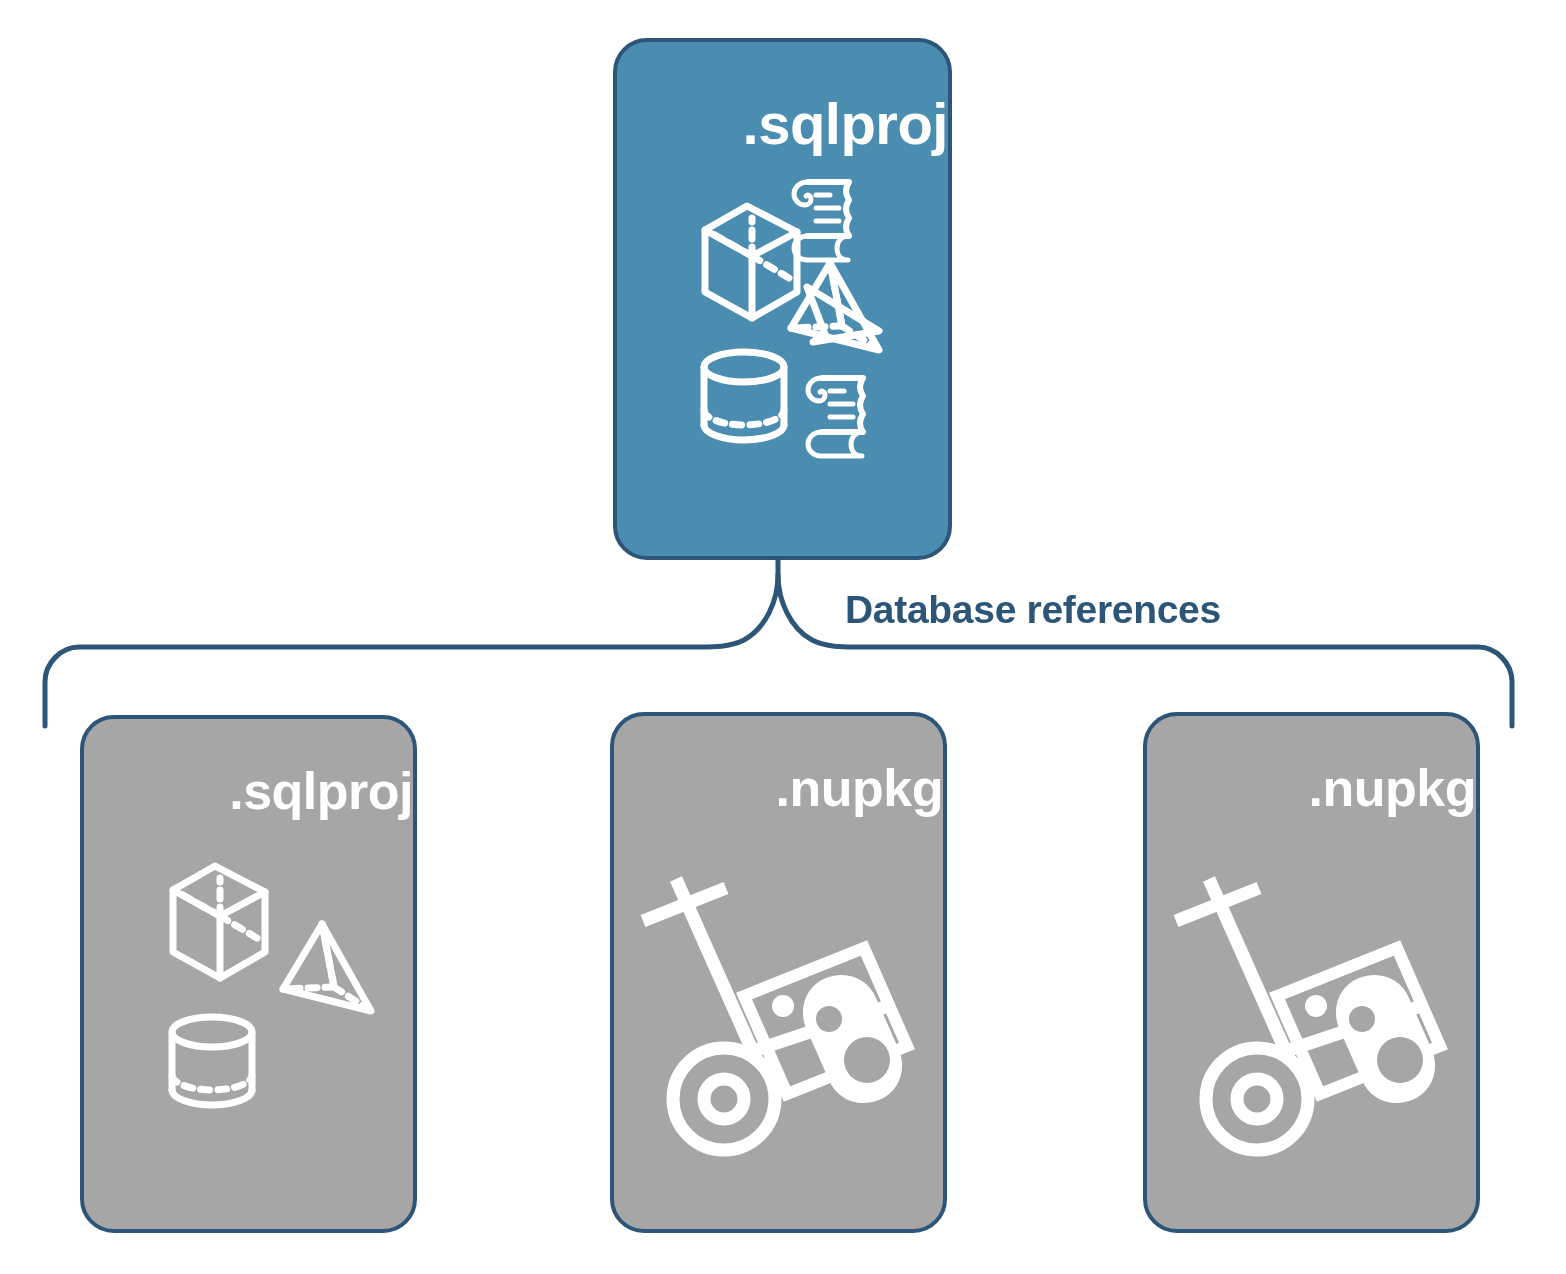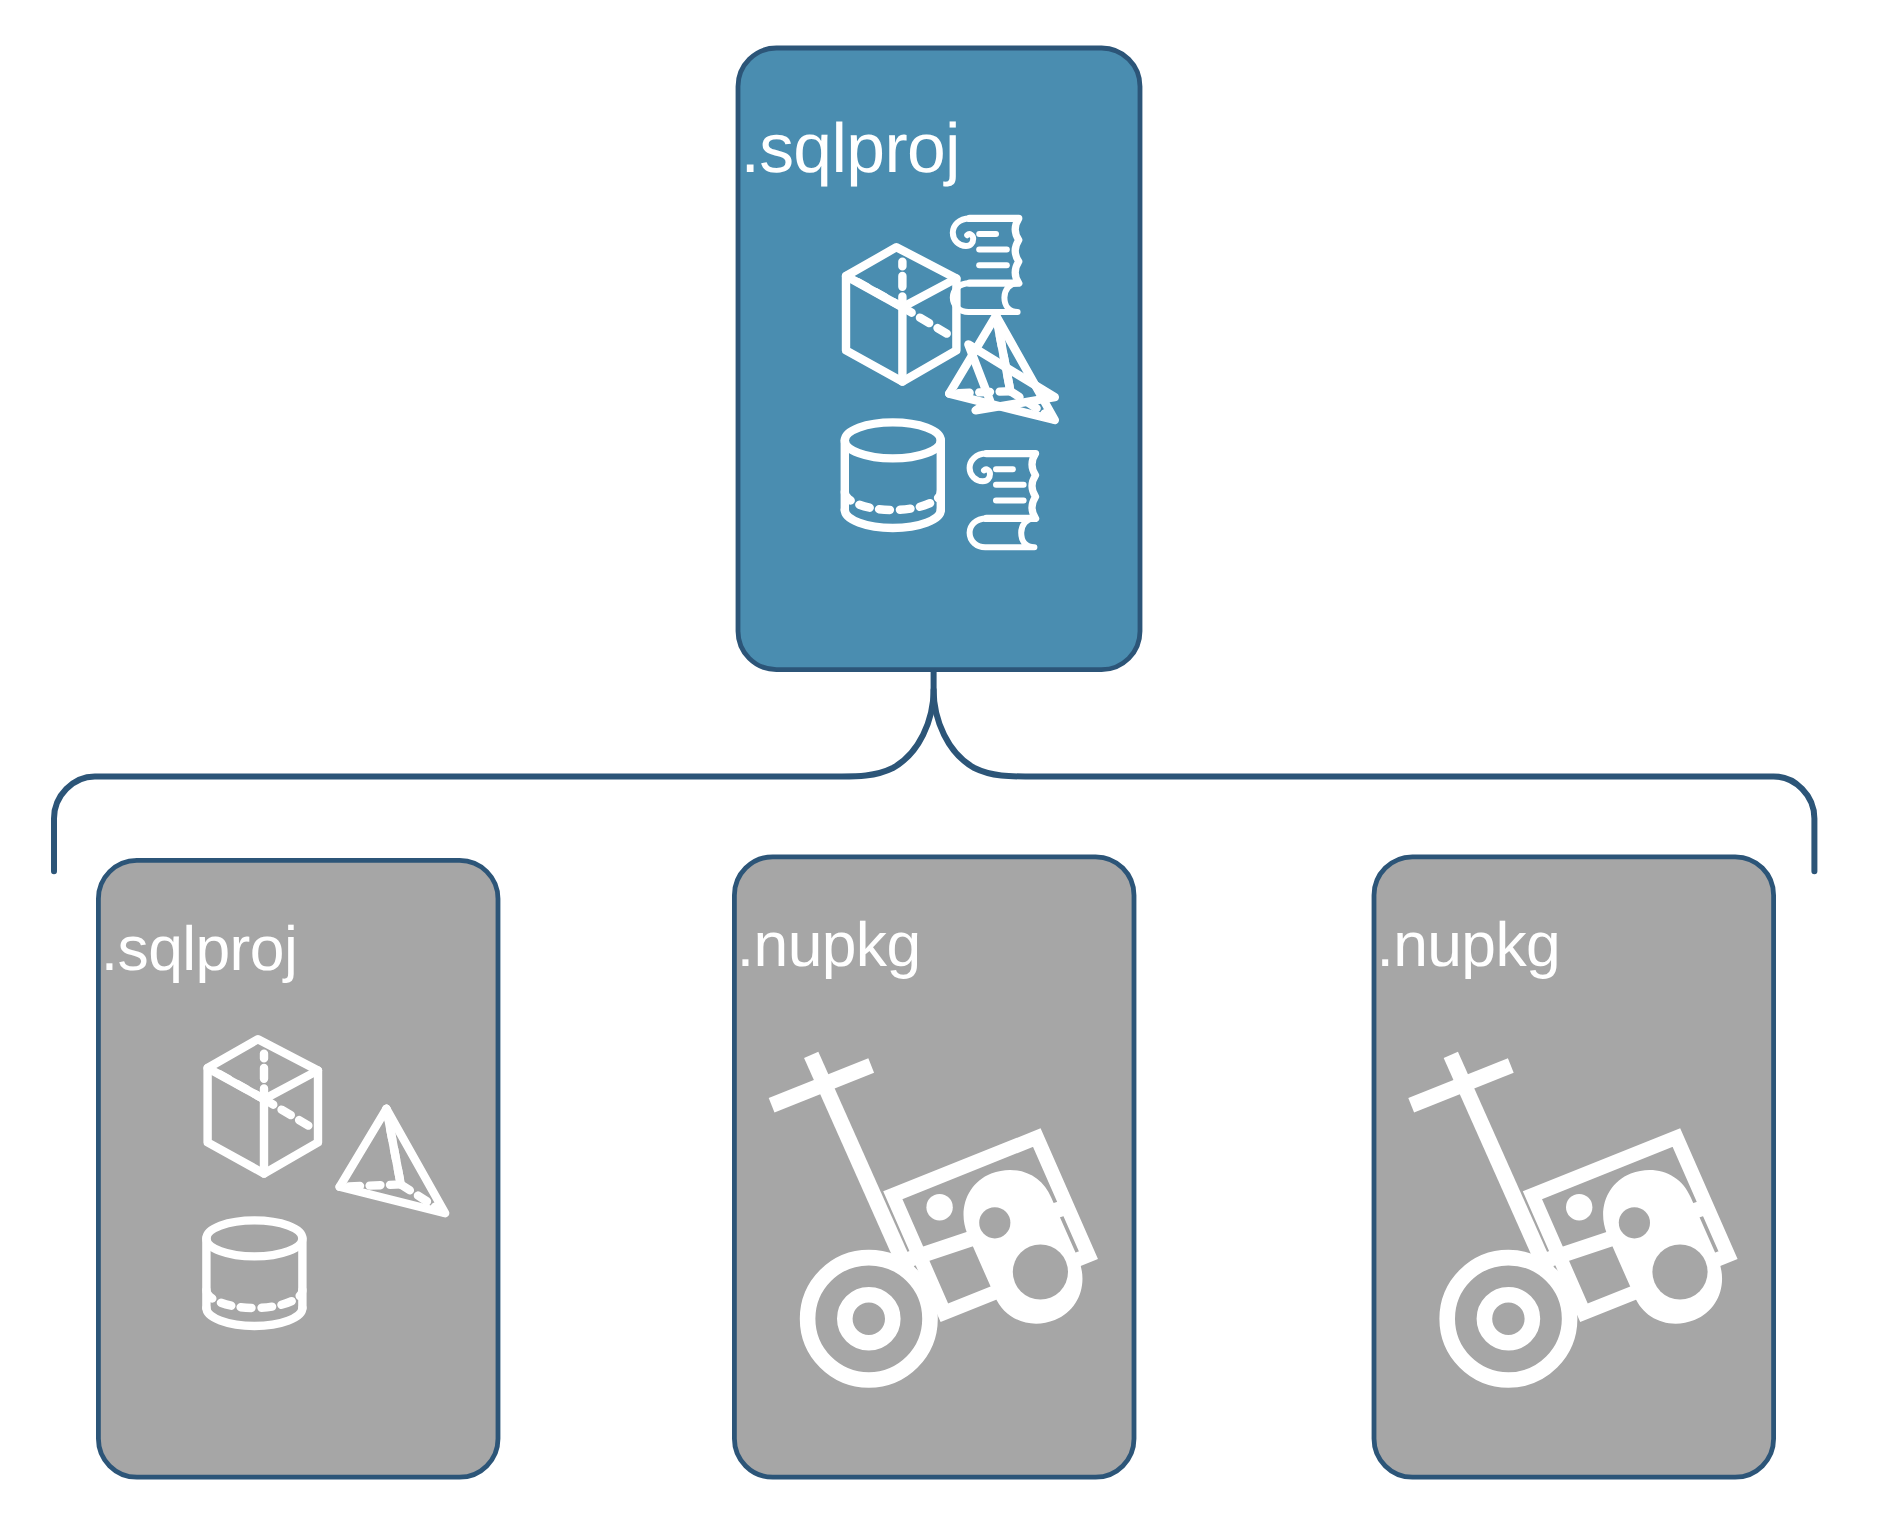--- a/index.html
+++ b/index.html
@@ -23,23 +23,23 @@
     border: 4px solid #2C5578;
     border-radius: 34px;
   }
   .node-box.primary { background: #4A8DB0; }
   .node-box.secondary { background: #A6A6A6; }
 
   .node-title {
     position: absolute;
     left: 0;
     right: 0;
-    text-align: left;
+    text-align: right;
     color: #ffffff;
-    font-weight: normal;
+    font-weight: bold;
     letter-spacing: -0.5px;
     user-select: none;
   }
   .node-title.big { top: 48px; font-size: 58px; }
   .node-title.small { top: 42px; font-size: 52px; }
 
   .icon-layer {
     position: absolute;
     inset: 0;
     pointer-events: none;
@@ -146,20 +146,21 @@
              C 1496 647 1512 663 1512 682
              L 1512 726" fill="none" stroke="#2C5578" stroke-width="5" stroke-linecap="round"></path>
     <path d="M 778 575
              C 778 600 766 628 744 640
              C 728 648 710 647 694 647
              L 79 647
              C 61 647 45 663 45 682
              L 45 726" fill="none" stroke="#2C5578" stroke-width="5" stroke-linecap="round"></path>
   </svg>
 
+  <div class="brace-label">Database references</div>
 
   <div class="node-box secondary" style="left:80px; top:715px; width:337px; height:518px;">
     <div class="node-title small">.sqlproj</div>
 
     <div class="icon-layer">
       <svg width="337" height="518" viewBox="0 0 337 518" fill="none" stroke="#FFFFFF" stroke-width="7" stroke-linejoin="round" stroke-linecap="round">
 
         <g>
           <path d="M 89 171 L 131 147 L 181 173 L 181 233 L 136 259 L 89 233 Z" fill="none"></path>
           <path d="M 89 171 L 136 197 L 181 173"></path>

